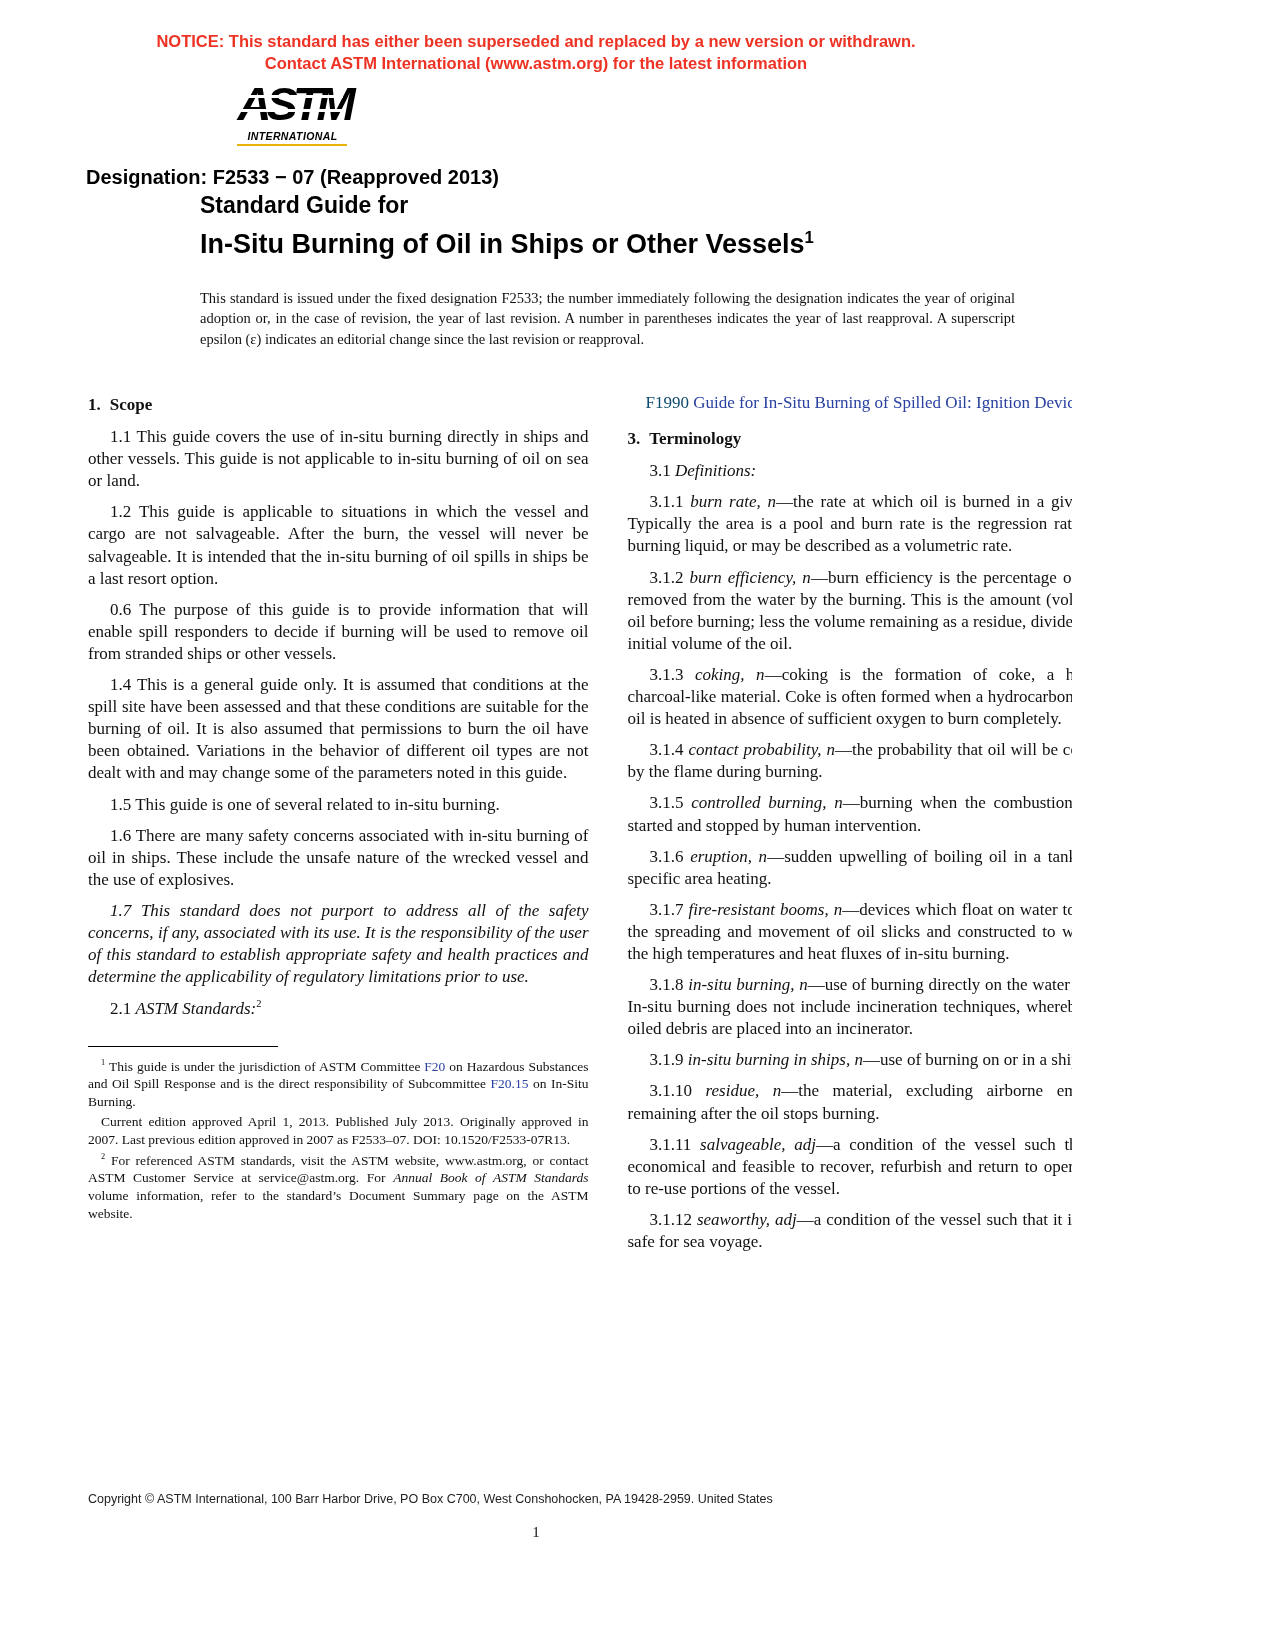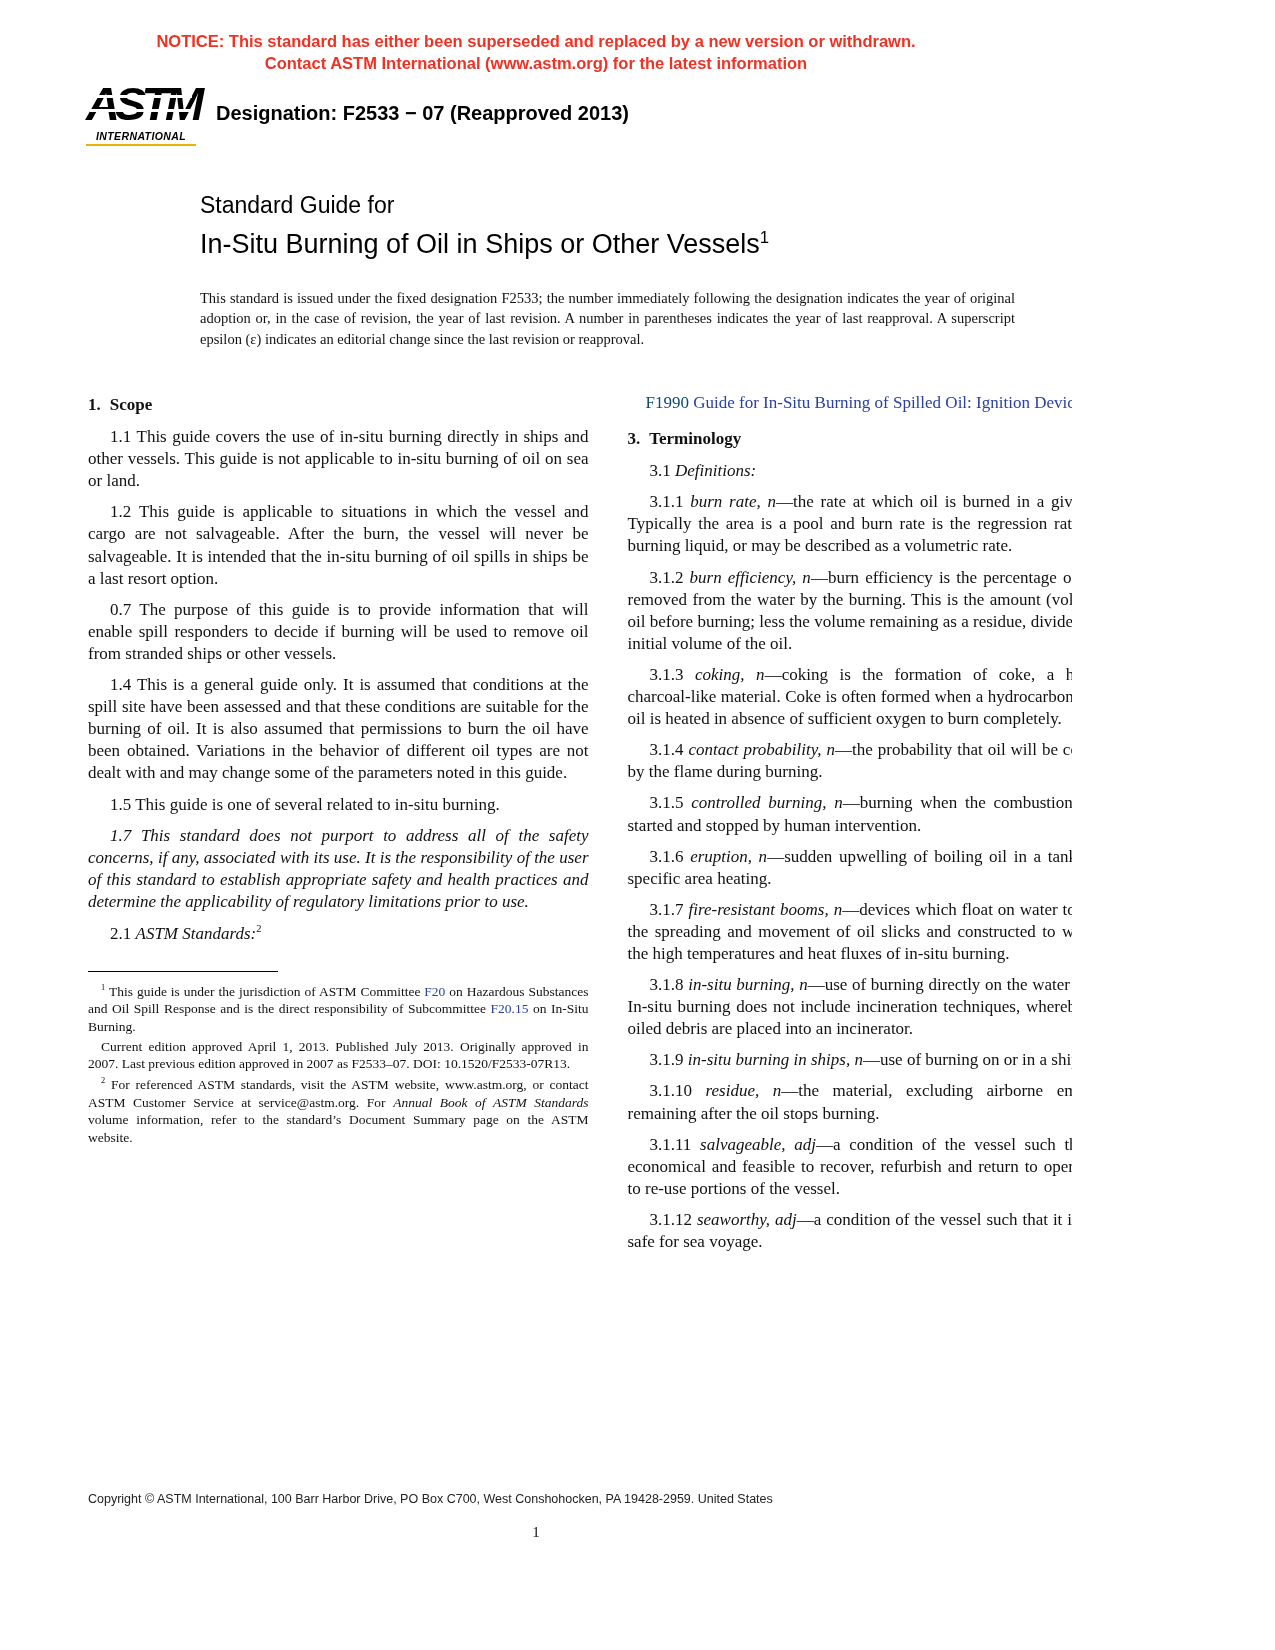--- a/index.html
+++ b/index.html
@@ -7,30 +7,30 @@
     position:relative; width:1072px; height:1650px; background:#ffffff;
     font-family:"Liberation Serif", serif; color:#111; overflow:hidden;
   }
   
   .notice {
     position:absolute; top:30px; left:0; right:0; text-align:center;
     color:#ee3224; font-family:"Liberation Sans", sans-serif;
     font-weight:bold; font-size:16.5px; line-height:1.35;
   }
   
-  .header { position:absolute; top:82px; left:86px; display:flex; align-items:center; gap:20px; }
+  .header { position:absolute; top:82px; left:86px; display:flex; align-items:center; gap:20px;flex-direction:column; }
   .logo { position:relative; width:110px; text-align:center; font-family:"Liberation Sans", sans-serif; font-style:italic; font-weight:bold; color:#000; }
   .logo-astm { font-size:47px; line-height:0.95; letter-spacing:-5px; }
   .logo-stripe { position:absolute; left:4px; right:4px; height:3px; background:#fff; }
   .logo-stripe.s1 { top:13px; }
   .logo-stripe.s2 { top:27px; }
   .logo-intl { font-size:10.5px; letter-spacing:0.4px; border-bottom:2px solid #eab308; padding-bottom:2px; margin-top:3px; }
   .designation { font-family:"Liberation Sans", sans-serif; font-weight:bold; font-size:20px; color:#000; }
   
-  .title-block { position:absolute; top:192px; left:200px; font-family:"Liberation Sans", sans-serif; font-weight:normal; color:#000; }
+  .title-block { position:absolute; top:192px; left:200px; font-family:"Liberation Sans", sans-serif; font-weight:bold; color:#000; }
   .title1 { font-size:23px; line-height:1.2; }
   .title2 { font-size:27px; line-height:1.2; margin-top:8px; }
   sup { font-size:0.62em; }
   
   .issue-note {
     position:absolute; top:288px; left:200px; width:815px;
     font-size:14.5px; line-height:1.4; text-align:justify; margin:0; text-indent:0;
   }
   
   .columns { position:absolute; top:392px; left:88px; width:1040px; display:flex; gap:39px; align-items:flex-start; }
@@ -79,23 +79,24 @@
   </div>
 
   <p class="issue-note">This standard is issued under the fixed designation F2533; the number immediately following the designation indicates the year of original adoption or, in the case of revision, the year of last revision. A number in parentheses indicates the year of last reapproval. A superscript epsilon (ε) indicates an editorial change since the last revision or reapproval.</p>
 
   <div class="columns">
 
     <div class="col">
       <h4 class="sec"><span>1.</span><span class="seclabel">Scope</span></h4>
       <p>1.1 This guide covers the use of in-situ burning directly in ships and other vessels. This guide is not applicable to in-situ burning of oil on sea or land.</p>
       <p>1.2 This guide is applicable to situations in which the vessel and cargo are not salvageable. After the burn, the vessel will never be salvageable. It is intended that the in-situ burning of oil spills in ships be a last resort option.</p>
-      <p>0.7 The purpose of this guide is to provide information that will enable spill responders to decide if burning will be used to remove oil from stranded ships or other vessels.</p>
+      <p>0.6 The purpose of this guide is to provide information that will enable spill responders to decide if burning will be used to remove oil from stranded ships or other vessels.</p>
       <p>1.4 This is a general guide only. It is assumed that conditions at the spill site have been assessed and that these conditions are suitable for the burning of oil. It is also assumed that permissions to burn the oil have been obtained. Variations in the behavior of different oil types are not dealt with and may change some of the parameters noted in this guide.</p>
       <p>1.5 This guide is one of several related to in-situ burning.</p>
+      <p>1.6 There are many safety concerns associated with in-situ burning of oil in ships. These include the unsafe nature of the wrecked vessel and the use of explosives.</p>
       <p class="it">1.7 This standard does not purport to address all of the safety concerns, if any, associated with its use. It is the responsibility of the user of this standard to establish appropriate safety and health practices and determine the applicability of regulatory limitations prior to use.</p>
 
       <p><span>2.1</span> <span class="it">ASTM Standards:</span><sup>2</sup></p>
 
       <div class="fnrule"></div>
       <p class="fn"><sup>1</sup><span> This guide is under the jurisdiction of ASTM Committee </span><span class="link-blue">F20</span><span> on Hazardous Substances and Oil Spill Response and is the direct responsibility of Subcommittee </span><span class="link-blue">F20.15</span><span> on In-Situ Burning.</span></p>
       <p class="fn">Current edition approved April 1, 2013. Published July 2013. Originally approved in 2007. Last previous edition approved in 2007 as F2533–07. DOI: 10.1520/F2533-07R13.</p>
       <p class="fn"><sup>2</sup><span> For referenced ASTM standards, visit the ASTM website, www.astm.org, or contact ASTM Customer Service at service@astm.org. For </span><span class="it">Annual Book of ASTM Standards</span><span> volume information, refer to the standard’s Document Summary page on the ASTM website.</span></p>
     </div>
 

